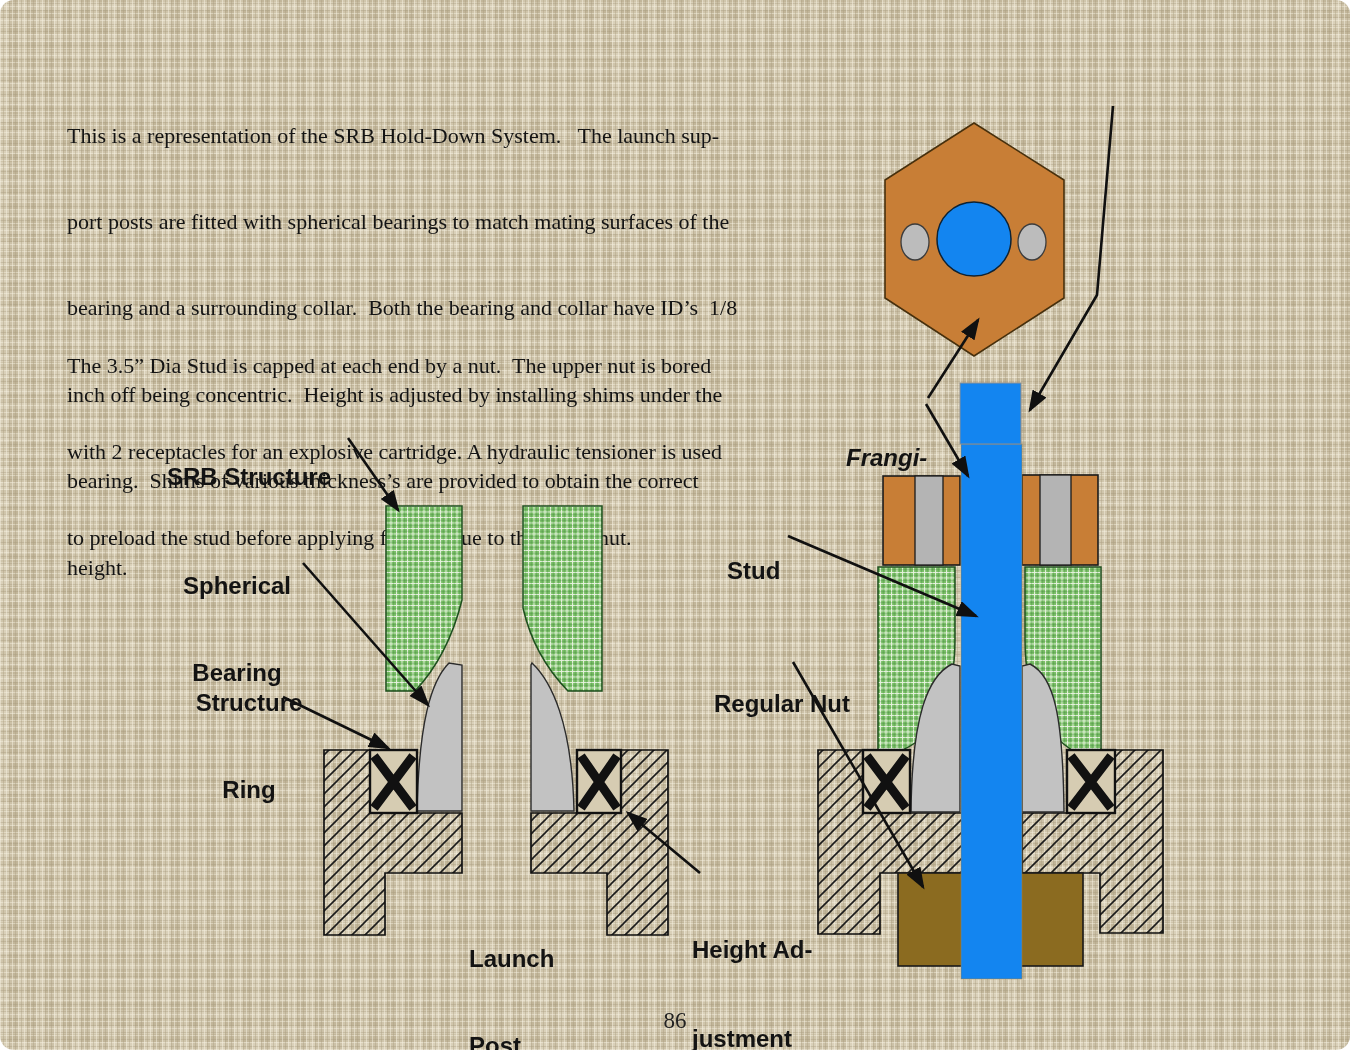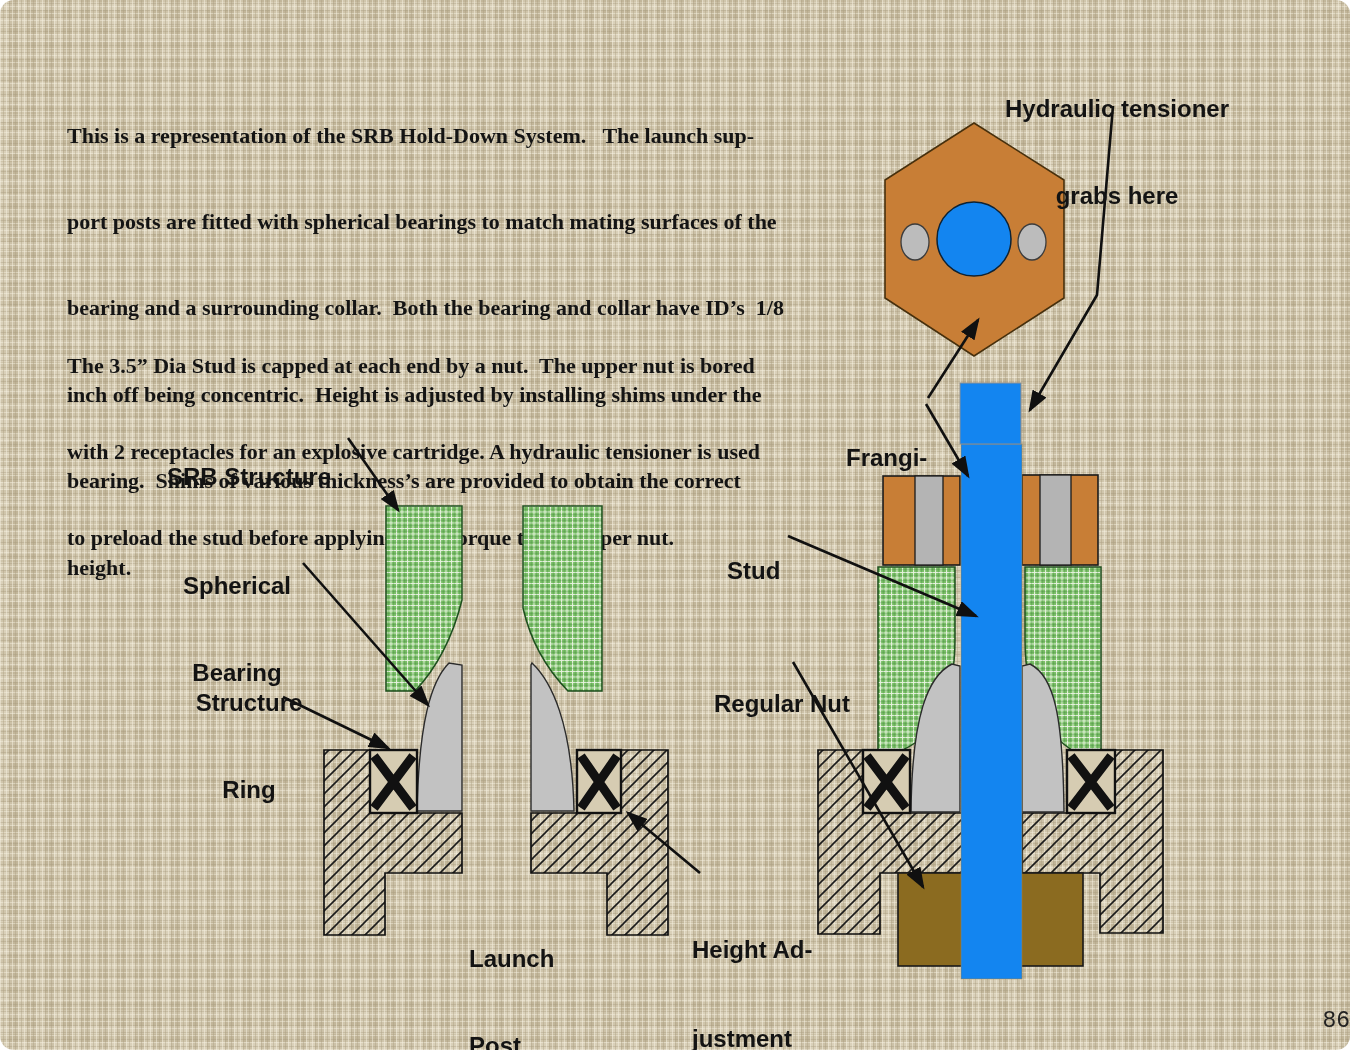--- a/index.html
+++ b/index.html
@@ -5,36 +5,36 @@
   html,body{margin:0;padding:0;background:#ffffff;}
   .slide{
     position:relative;width:1350px;height:1050px;overflow:hidden;border-radius:14px;
     background-color:#d3c8ac;
     background-image:
       repeating-linear-gradient(90deg, rgba(246,241,225,.50) 0 1px, rgba(0,0,0,0) 1px 3px, rgba(168,154,124,.38) 3px 4px, rgba(0,0,0,0) 4px 6px),
       repeating-linear-gradient(0deg, rgba(246,241,225,.45) 0 1px, rgba(0,0,0,0) 1px 3px, rgba(160,147,118,.32) 3px 4px, rgba(0,0,0,0) 4px 7px),
       repeating-linear-gradient(90deg, rgba(255,255,255,.09) 0 9px, rgba(70,52,24,.07) 9px 18px),
       repeating-linear-gradient(0deg, rgba(255,255,255,.08) 0 8px, rgba(70,52,24,.06) 8px 16px);
   }
-  .para{position:absolute;font-family:"Liberation Serif",serif;font-size:22px;line-height:28.8px;color:#141414;white-space:pre;font-weight:bold;}
+  .para{position:absolute;font-family:"Liberation Serif",serif;font-size:22px;line-height:28.8px;color:#141414;white-space:pre;}
   .para-intro{left:67px;top:64px;}
   .para-stud{left:67px;top:294px;}
   .lbl{position:absolute;font-family:"Liberation Sans",sans-serif;font-weight:700;font-size:24px;line-height:29px;color:#131313;white-space:pre;}
   .lbl-center{text-align:center;}
   .lbl-hydraulic{left:985px;top:36px;width:264px;}
   .lbl-srb{left:167px;top:404px;}
   .lbl-spherical{left:157px;top:513px;width:160px;}
   .lbl-adjust{left:168px;top:630px;width:162px;}
   .lbl-launch{left:469px;top:886px;}
   .lbl-height{left:692px;top:876px;line-height:29.5px;}
-  .lbl-frangi{left:846px;top:385px;}
+  .lbl-frangi{left:846px;top:385px;font-style:italic;}
   .lbl-stud{left:727px;top:498px;}
   .lbl-regular{left:694px;top:631px;margin-left:20px;}
-  .pagenum{position:absolute;left:0;top:1008px;width:100%;text-align:right;
-    font-family:Liberation Mono, monospace;font-size:23px;color:#222;}
+  .pagenum{position:absolute;left:0;top:1008px;width:100%;text-align:center;
+    font-family:Liberation Serif, serif;font-size:23px;color:#222;}
   svg.diagram{position:absolute;left:0;top:0;}
 </style>
 </head>
 <body>
 
 <div class="slide">
 
   <div class="para para-intro">
     <div>This is a representation of the SRB Hold-Down System.   The launch sup-</div>
     <div>port posts are fitted with spherical bearings to match mating surfaces of the</div>
@@ -130,24 +130,20 @@
       <path d="M283,697 L388,748" marker-end="url(#ah)"></path>
       <path d="M700,873 L628,813" marker-end="url(#ah)"></path>
       <path d="M1113,106 L1097,295 L1030,410" marker-end="url(#ah)"></path>
       <path d="M928,398 L978,320" marker-end="url(#ah)"></path>
       <path d="M926,404 L968,476" marker-end="url(#ah)"></path>
       <path d="M788,536 L976,616" marker-end="url(#ah)"></path>
       <path d="M793,662 L923,887" marker-end="url(#ah)"></path>
     </g>
   </svg>
 
-  <div class="lbl lbl-center lbl-hydraulic">
-    <div>Hydraulic tensioner</div>
-    <div>grabs here</div>
-  </div>
 
   <div class="lbl lbl-srb">
     <div>SRB Structure</div>
   </div>
 
   <div class="lbl lbl-center lbl-spherical">
     <div>Spherical</div>
     <div>Bearing</div>
   </div>
 

